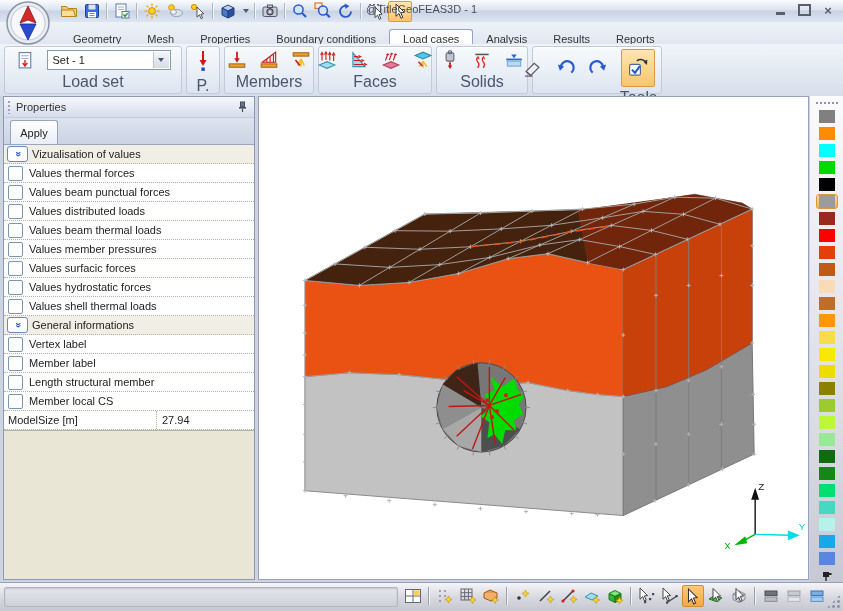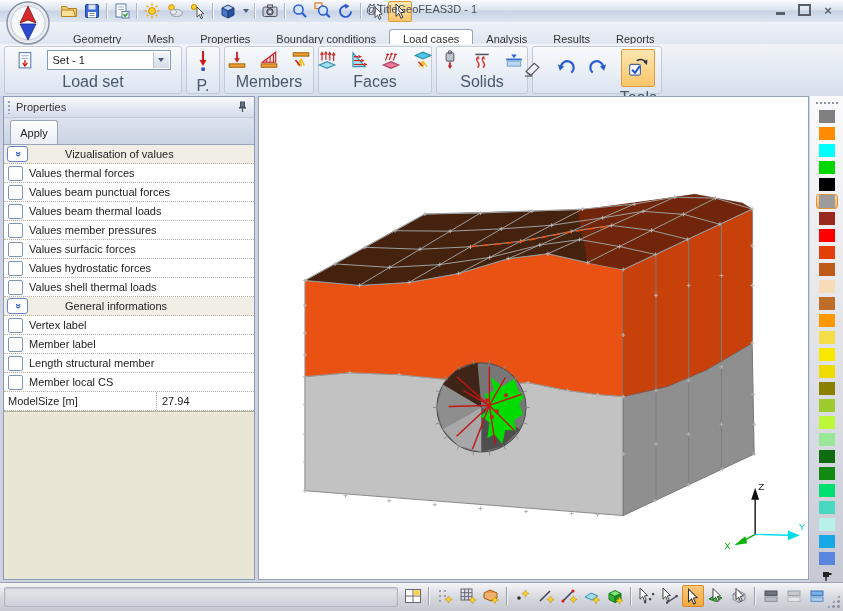--- a/index.html
+++ b/index.html
@@ -51,21 +51,21 @@
   .pgrip{width:4px;height:14px;margin:0 5px 0 3px;
     background-image:radial-gradient(#9aa2b6 1px,transparent 1.2px);background-size:4px 4px;}
   .ptitle{flex:1;color:#333;}
   .pin{width:16px;height:16px;margin-right:4px;display:flex;align-items:center;justify-content:center;cursor:pointer;}
   .applystrip{height:26px;background:linear-gradient(#dde3ee,#cbd4e4);position:relative;border-bottom:1px solid #9aa4bd;}
   .applybtn{position:absolute;left:6px;bottom:0;width:46px;height:23px;
     background:linear-gradient(#ffffff,#e9edf5);border:1px solid #9aa4bd;border-bottom:none;
     border-radius:3px 3px 0 0;display:flex;align-items:center;justify-content:center;cursor:pointer;}
   .proplist{background:#fff;border-bottom:1px solid #b8b4a4;}
   .prow{height:18px;display:flex;align-items:center;border-bottom:1px dotted #b2b0a4;background:#fff;}
-  .prow.group{background:#f0eee5;gap:33px;}
+  .prow.group{background:#f0eee5;}
   .chev{width:19px;height:14px;margin:0 4px 0 3px;border:1px solid #6a86c8;border-radius:3px;background:#fff;
     display:flex;align-items:center;justify-content:center;cursor:pointer;}
   .chev span{display:inline-block;transform:rotate(90deg);color:#2858b8;font-size:10px;font-weight:bold;line-height:1;}
   .cb{width:13px;height:13px;margin:0 6px 0 4px;background:#fff;border:1px solid #7a96b0;border-radius:2px;cursor:pointer;}
   .plabel{flex:1;}
   .prow.field .fl{width:148px;padding-left:4px;}
   .prow.field .fv{flex:1;border-left:1px dotted #b2b0a4;padding-left:5px;height:100%;display:flex;align-items:center;}
   .pfiller{flex:1;background:#eae6d6;}
   .viewport{position:absolute;left:258px;top:0;width:551px;bottom:3px;background:#fff;border:1px solid #97a1bb;box-sizing:border-box;}
   
@@ -417,20 +417,24 @@
           </span>
           <span class="plabel">Vizualisation of values</span>
         </div>
         <div class="prow check">
           <span class="cb"></span>
           <span class="plabel">Values thermal forces</span>
         </div>
         <div class="prow check">
           <span class="cb"></span>
           <span class="plabel">Values beam punctual forces</span>
+        </div>
+        <div class="prow check">
+          <span class="cb"></span>
+          <span class="plabel">Values distributed loads</span>
         </div>
         <div class="prow check">
           <span class="cb"></span>
           <span class="plabel">Values beam thermal loads</span>
         </div>
         <div class="prow check">
           <span class="cb"></span>
           <span class="plabel">Values member pressures</span>
         </div>
         <div class="prow check">

